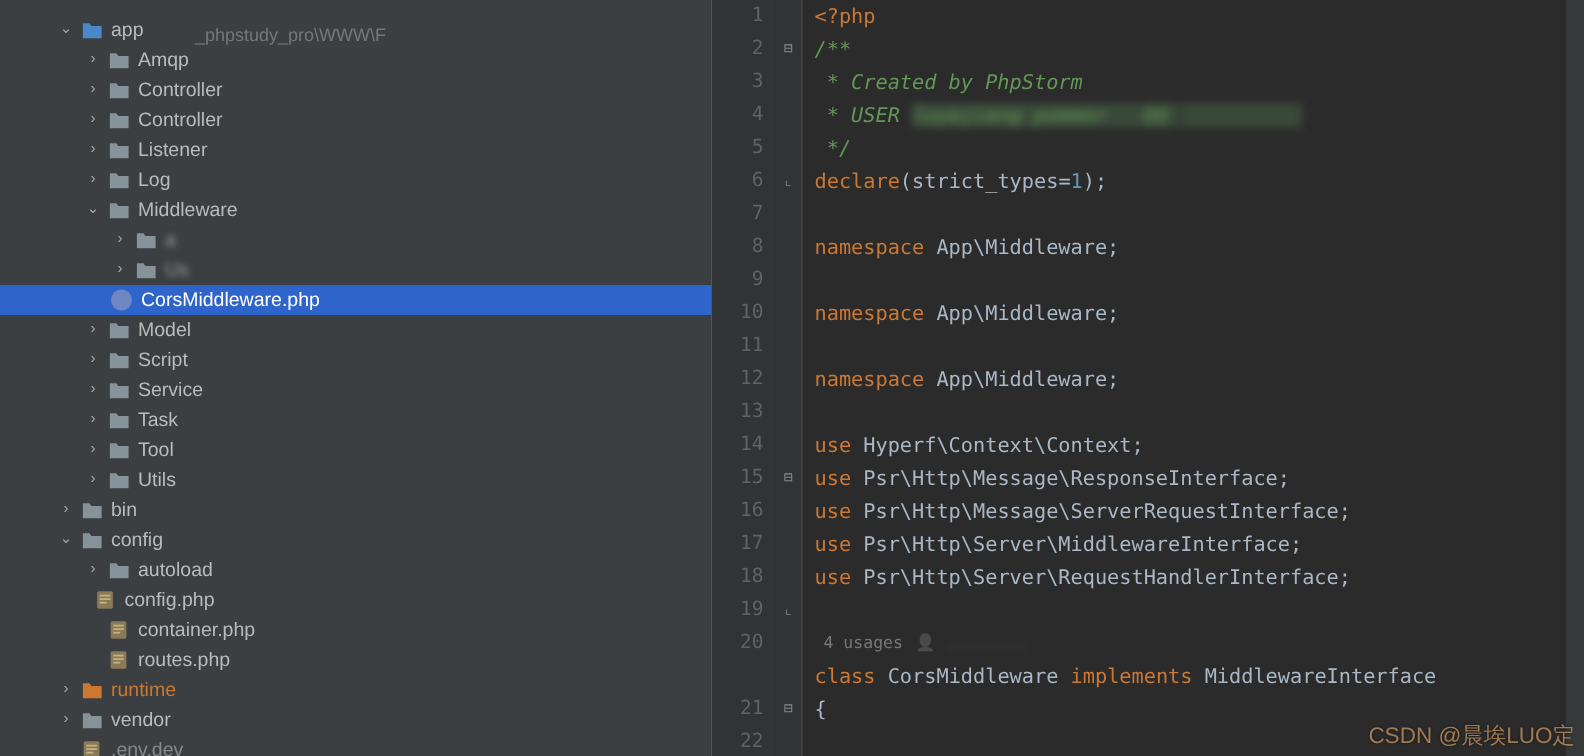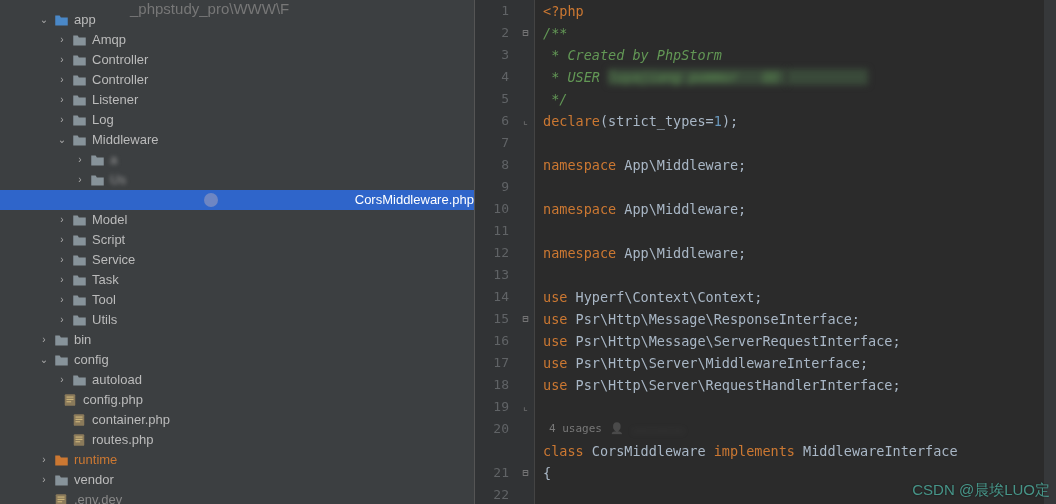--- a/index.html
+++ b/index.html
@@ -15,22 +15,22 @@
   .sidebar {
     width: 475px;
     height: 504px;
     background: #3c3f41;
     border-right: 1px solid #555;
     position: relative;
     overflow: hidden;
   }
   .crumb {
     position: absolute; top: 0; left: 130px; height: 16px;
-    color: #777; font-size: 15px; white-space: nowrap;
-    padding-top: 0px;
+    color: #777; font-size: 12px; white-space: nowrap;
+    padding-top: 16px;
   }
   .tree { margin-top: 10px; }
   .row {
     display: flex; align-items: center;
     height: 20px; line-height: 20px;
     white-space: nowrap; cursor: default;
     color: #bbbbbb;
   }
   .row.selected { background: #2f65ca; color: #ffffff; }
   .row .arrow {
@@ -75,21 +75,21 @@
   .c-op { color: #a9b7c6; }
   .c-ident { color: #a9b7c6; }
   .hl-comment { background: #3a4a3a; }
   .blurred { filter: blur(3px); }
   .usages {
     height: 22px; line-height: 22px; font-size: 11px;
     color: #787878; padding-left: 6px; display:flex; align-items:center; gap:8px;
   }
   .watermark {
     position: absolute; right: 6px; bottom: 4px;
-    color: #5eead4; font-size: 15px; opacity: .55;
+    color: #fdba74; font-size: 15px; opacity: .55;
     text-shadow: 0 0 2px #000;
   }
   .scrollbar {
     position: absolute; top: 0; right: 0; width: 12px; height: 100%;
     background: #36383a;
   }
 </style>
 </head>
 <body>
 
@@ -170,21 +170,21 @@
       </div>
       <div class="row" style="padding-left: 72px;">
         <span class="arrow">›</span>
         <span class="ico">
           <svg width="15" height="13" viewBox="0 0 24 20">
             <path fill="#87939A" d="M2 2h7l2 3h11v13H2z"></path>
           </svg>
         </span>
         <span class="name blur">Us</span>
       </div>
-      <div class="row selected" style="padding-left: 56px; justify-content: space-between;">
+      <div class="row selected" style="padding-left: 56px;">
         <span class="arrow none">·</span>
         <span class="ico">
           <span class="php-ico"></span>
         </span>
         <span class="name">CorsMiddleware.php</span>
       </div>
       <div class="row" style="padding-left: 54px;">
         <span class="arrow">›</span>
         <span class="ico">
           <svg width="15" height="13" viewBox="0 0 24 20">

